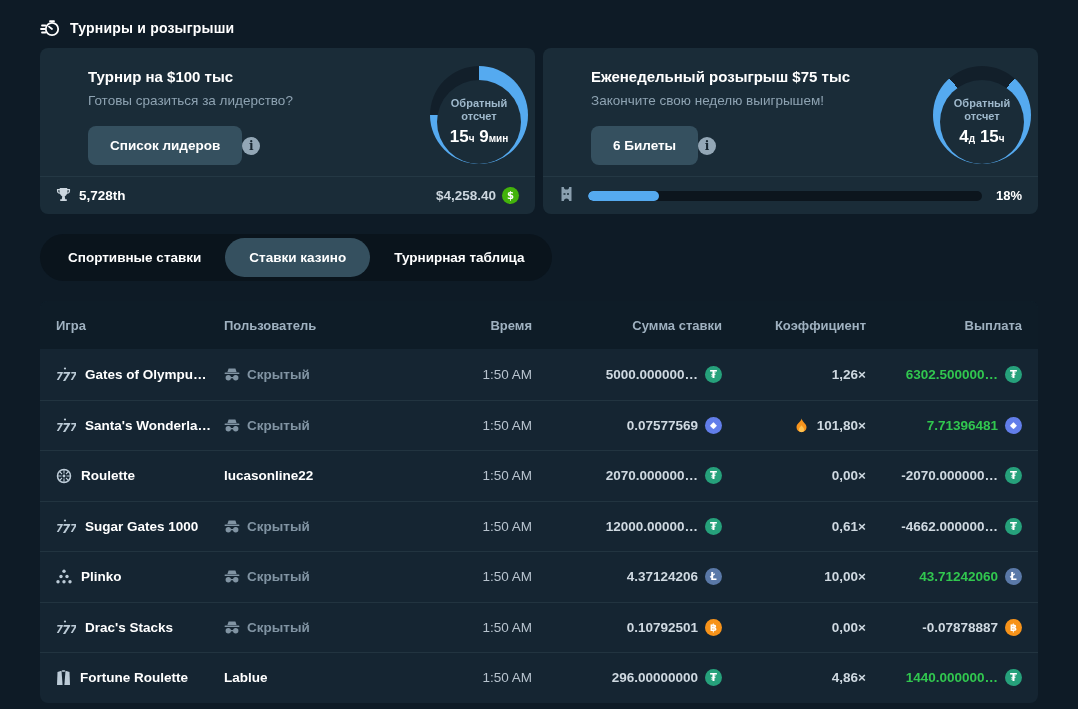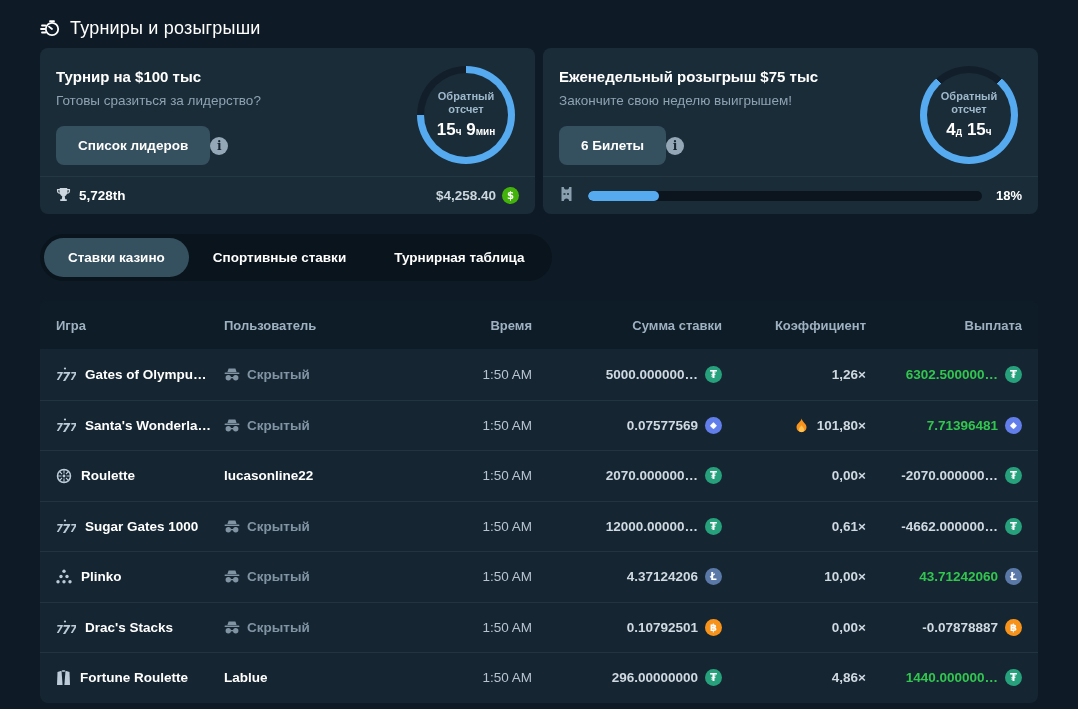--- a/index.html
+++ b/index.html
@@ -19,42 +19,42 @@
   *{margin:0;padding:0;box-sizing:border-box;}
   body{
     width:1078px;height:709px;overflow:hidden;
     background:var(--page-bg);
     font-family:"Liberation Sans","DejaVu Sans",sans-serif;
     color:#fff;
   }
   .page{padding:12px 40px 0 40px;}
   
   .page-header{display:flex;align-items:center;gap:10px;height:32px;margin-bottom:4px;}
-  .page-header h1{font-size:18px;font-weight:400;letter-spacing:.2px;}
+  .page-header h1{font-size:14px;font-weight:700;letter-spacing:.2px;}
   .hdr-icon svg{display:block;}
   
   .cards-row{display:flex;gap:8px;margin-top:4px;}
   .card{flex:1;background:var(--card-bg);border-radius:8px;overflow:hidden;}
-  .card-main{display:flex;justify-content:space-between;padding:16px 20px 12px 16px;height:128px;}
+  .card-main{display:flex;justify-content:space-between;padding:16px 7px 12px 16px;height:128px;margin-left:32px;}
   .card-title{font-size:15px;font-weight:700;margin-top:4px;}
   .card-sub{font-size:13.5px;color:var(--text-dim);margin-top:8px;}
   .card-actions{display:flex;align-items:center;margin-top:18px;}
   .btn{
     background:var(--slate);border:none;border-radius:8px;color:#fff;
     font-family:inherit;font-size:13.5px;font-weight:700;
     padding:12px 22px;cursor:pointer;
   }
   .info-icon{
     width:18px;height:18px;border-radius:50%;background:#93a7b6;color:#16252f;
     font-size:12px;font-weight:700;display:inline-flex;align-items:center;justify-content:center;
     font-family:"DejaVu Serif",serif;cursor:pointer;
   }
   
   .ring{width:98px;height:98px;border-radius:50%;flex-shrink:0;
-    display:flex;align-items:center;justify-content:center;margin-top:2px;}
+    display:flex;align-items:flex-end;justify-content:center;margin-top:2px;}
   .ring-1{background:conic-gradient(from 0deg,var(--accent) 0deg 270deg,var(--ring-track) 270deg 360deg);}
   .ring-2{background:conic-gradient(from 42deg,var(--accent) 0deg 276deg,var(--ring-track) 276deg 360deg);}
   .ring-inner{width:84px;height:84px;border-radius:50%;background:var(--card-bg);
     display:flex;flex-direction:column;align-items:center;justify-content:center;line-height:1.25;}
   .cd-label{font-size:11px;color:#9fb9cc;font-weight:600;}
   .cd-values{font-size:17px;font-weight:700;color:#fff;margin-top:2px;white-space:nowrap;}
   .cd-values .unit{font-size:10px;}
   
   .card-footer{border-top:1px solid var(--card-line);height:38px;
     display:flex;align-items:center;justify-content:space-between;padding:0 16px;gap:40px;}
@@ -182,22 +182,22 @@
             <div class="progress-fill" id="raffle-progress-fill" style="width: 18%;"></div>
           </div>
           <span class="progress-pct">18%</span>
         </div>
       </div>
     </div>
   </div>
 
   
   <div class="tabs" id="tabs">
+      <button class="tab">Спортивные ставки</button>
       <button class="tab active">Ставки казино</button>
-      <button class="tab">Спортивные ставки</button>
       <button class="tab">Турнирная таблица</button>
     </div>
 
   
   <div class="bets-table">
     <div class="t-row t-head" id="table-head">
         <div class="t-cell">Игра</div>
         <div class="t-cell">Пользователь</div>
         <div class="t-cell num">Время</div>
         <div class="t-cell num">Сумма ставки</div>

